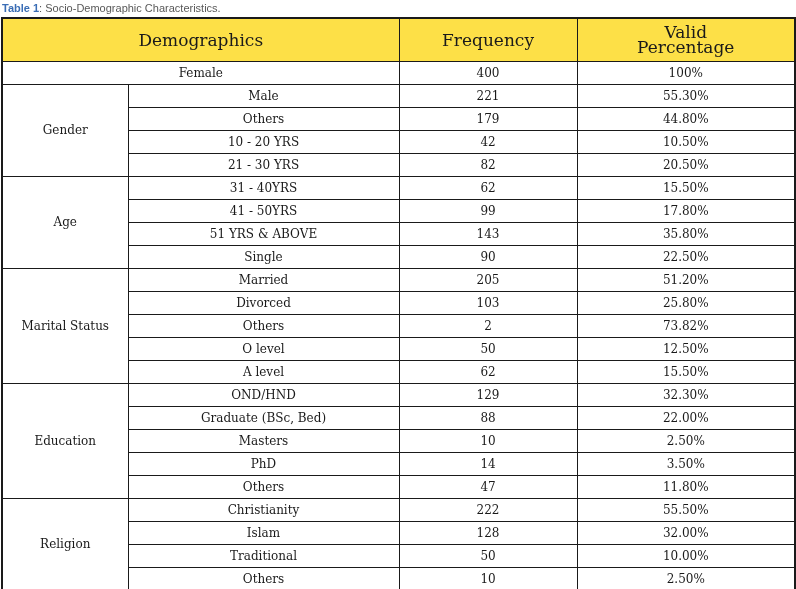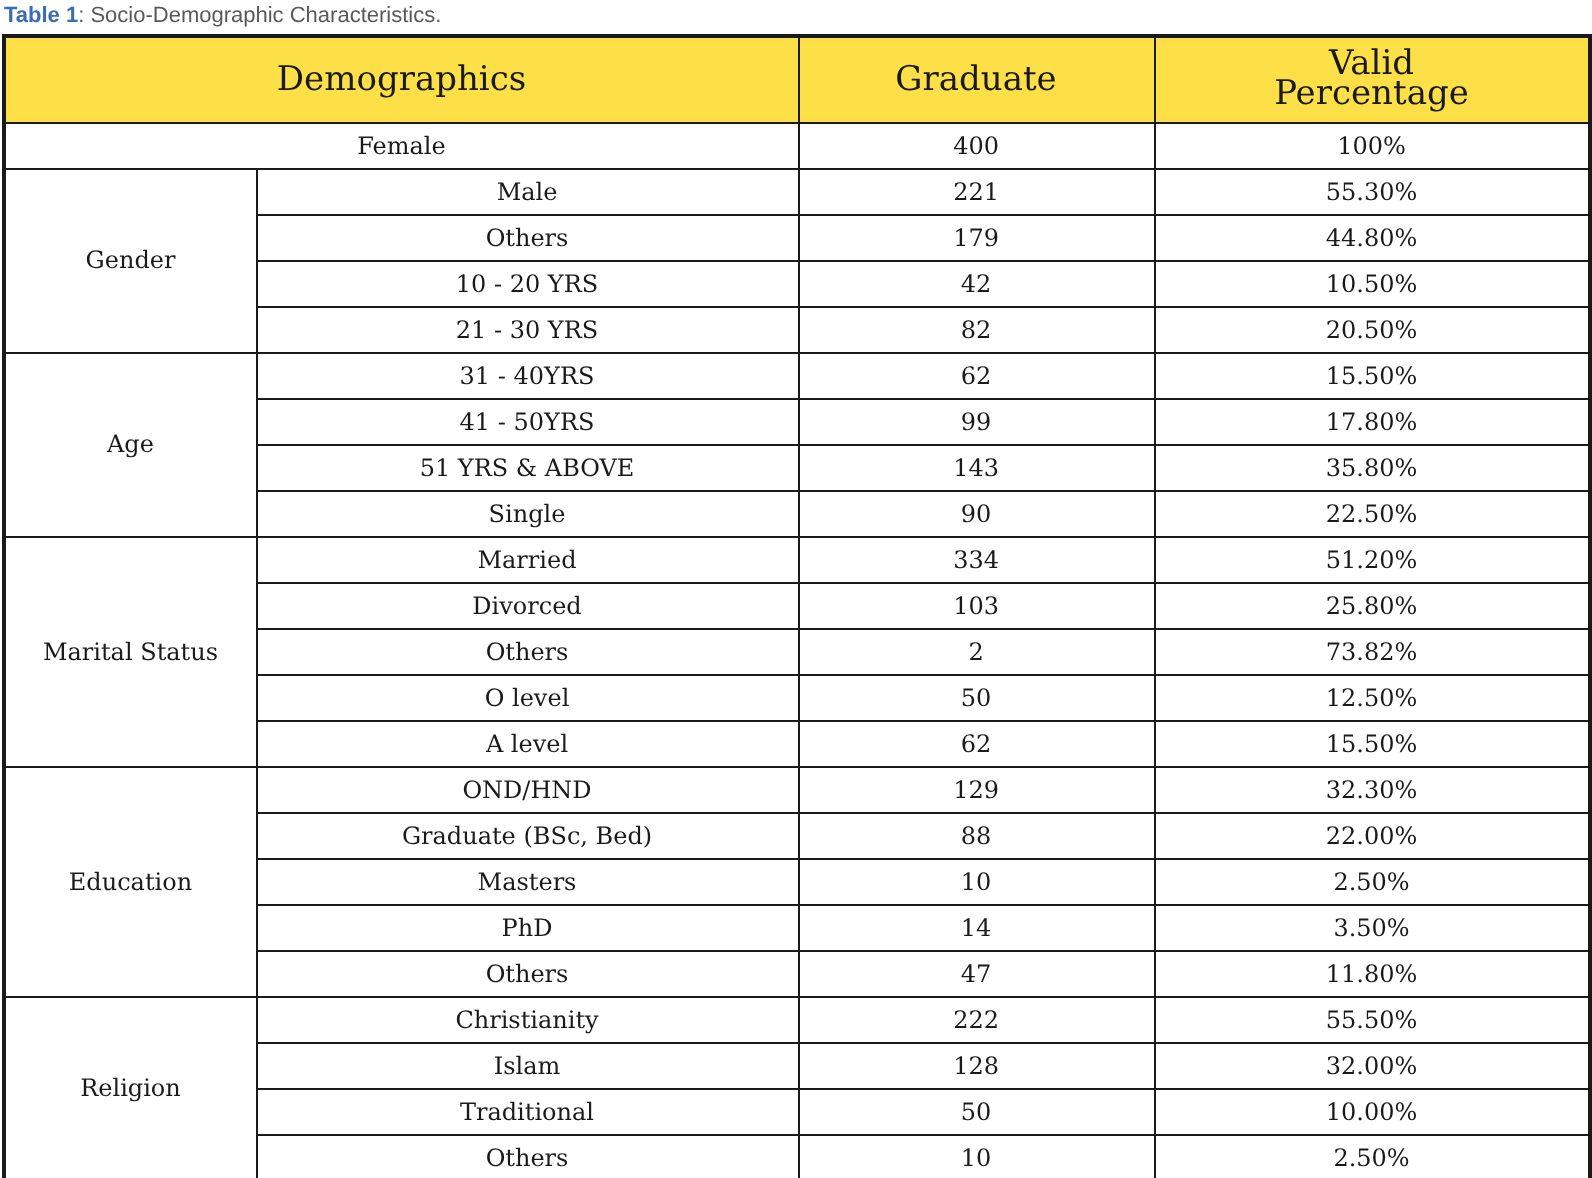--- a/index.html
+++ b/index.html
@@ -73,21 +73,21 @@
   <table class="demo-table">
     <colgroup>
       <col class="c-group">
       <col class="c-cat">
       <col class="c-freq">
       <col class="c-valid">
     </colgroup>
     <thead>
       <tr>
         <th colspan="2">Demographics</th>
-        <th>Graduate</th>
+        <th>Frequency</th>
         <th><span>Valid</span><br><span>Percentage</span></th>
       </tr>
     </thead>
     <tbody id="tbody">
       <tr>
         <td colspan="2">Female</td>
         <td>400</td>
         <td>100%</td>
       </tr>
     <tr>
@@ -128,21 +128,21 @@
           <td>35.80%</td>
         </tr>
         <tr>
           <td>Single</td>
           <td>90</td>
           <td>22.50%</td>
         </tr>
         <tr>
           <td rowspan="5">Marital Status</td>
           <td>Married</td>
-          <td>334</td>
+          <td>205</td>
           <td>51.20%</td>
         </tr>
         <tr>
           <td>Divorced</td>
           <td>103</td>
           <td>25.80%</td>
         </tr>
         <tr>
           <td>Others</td>
           <td>2</td>

